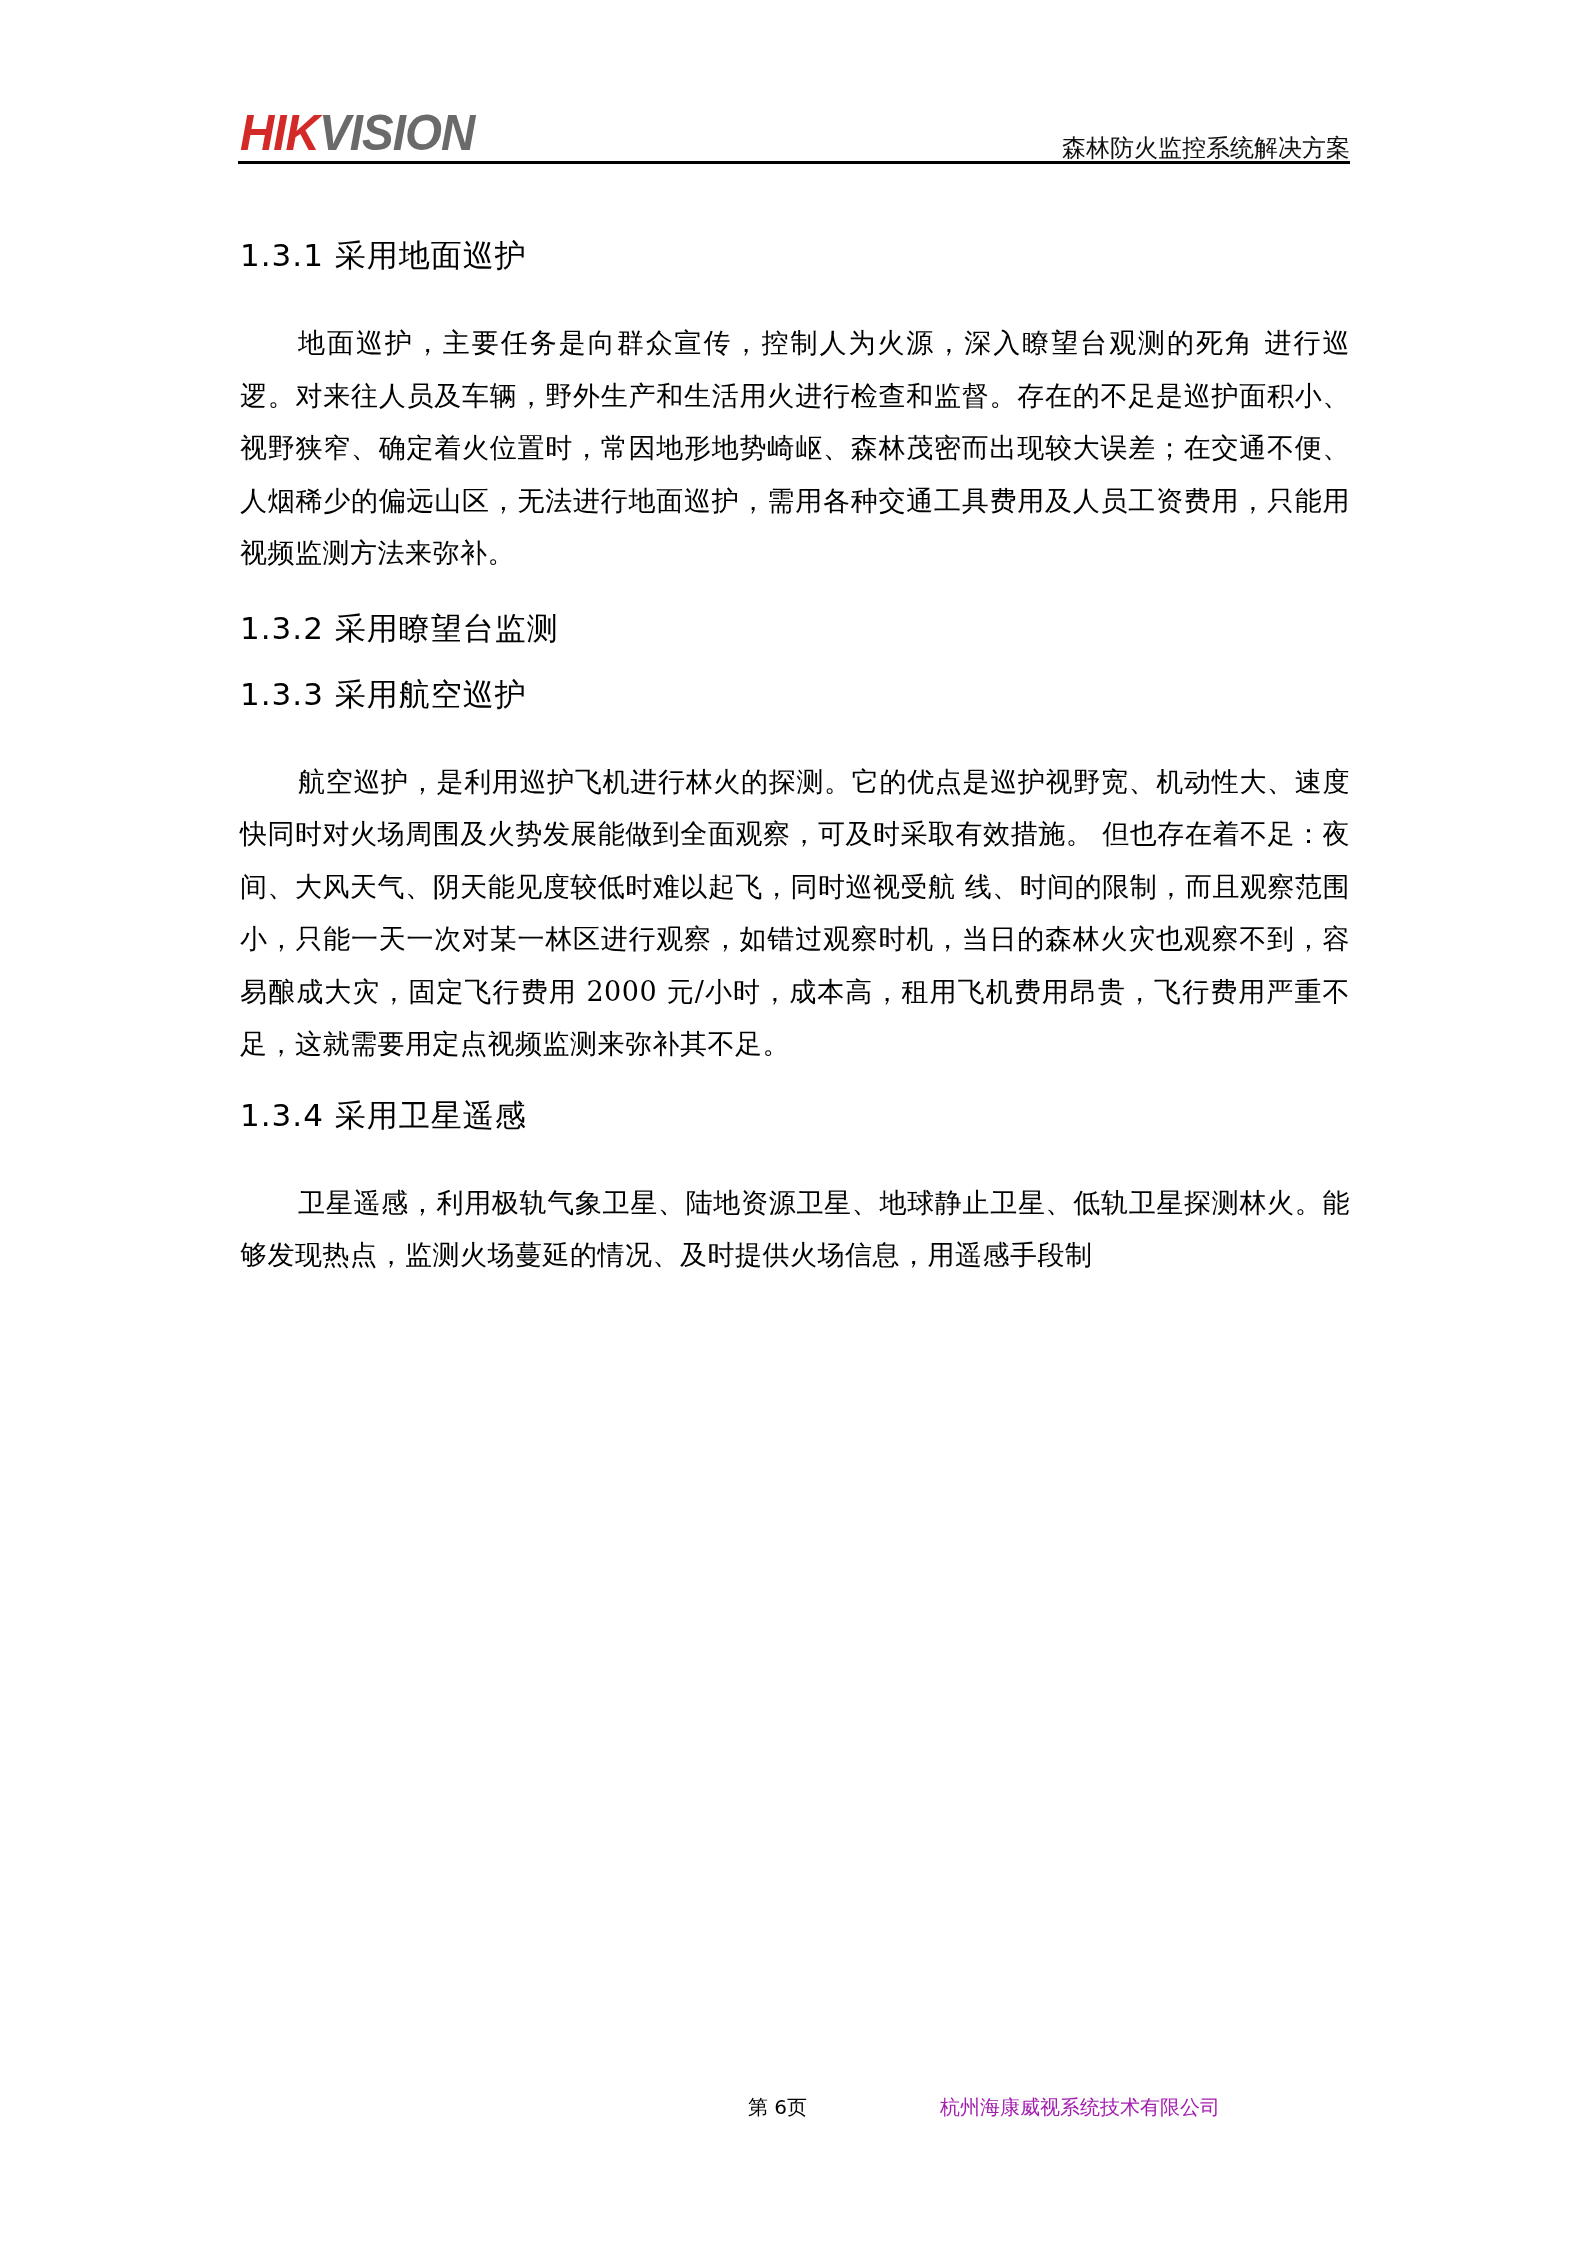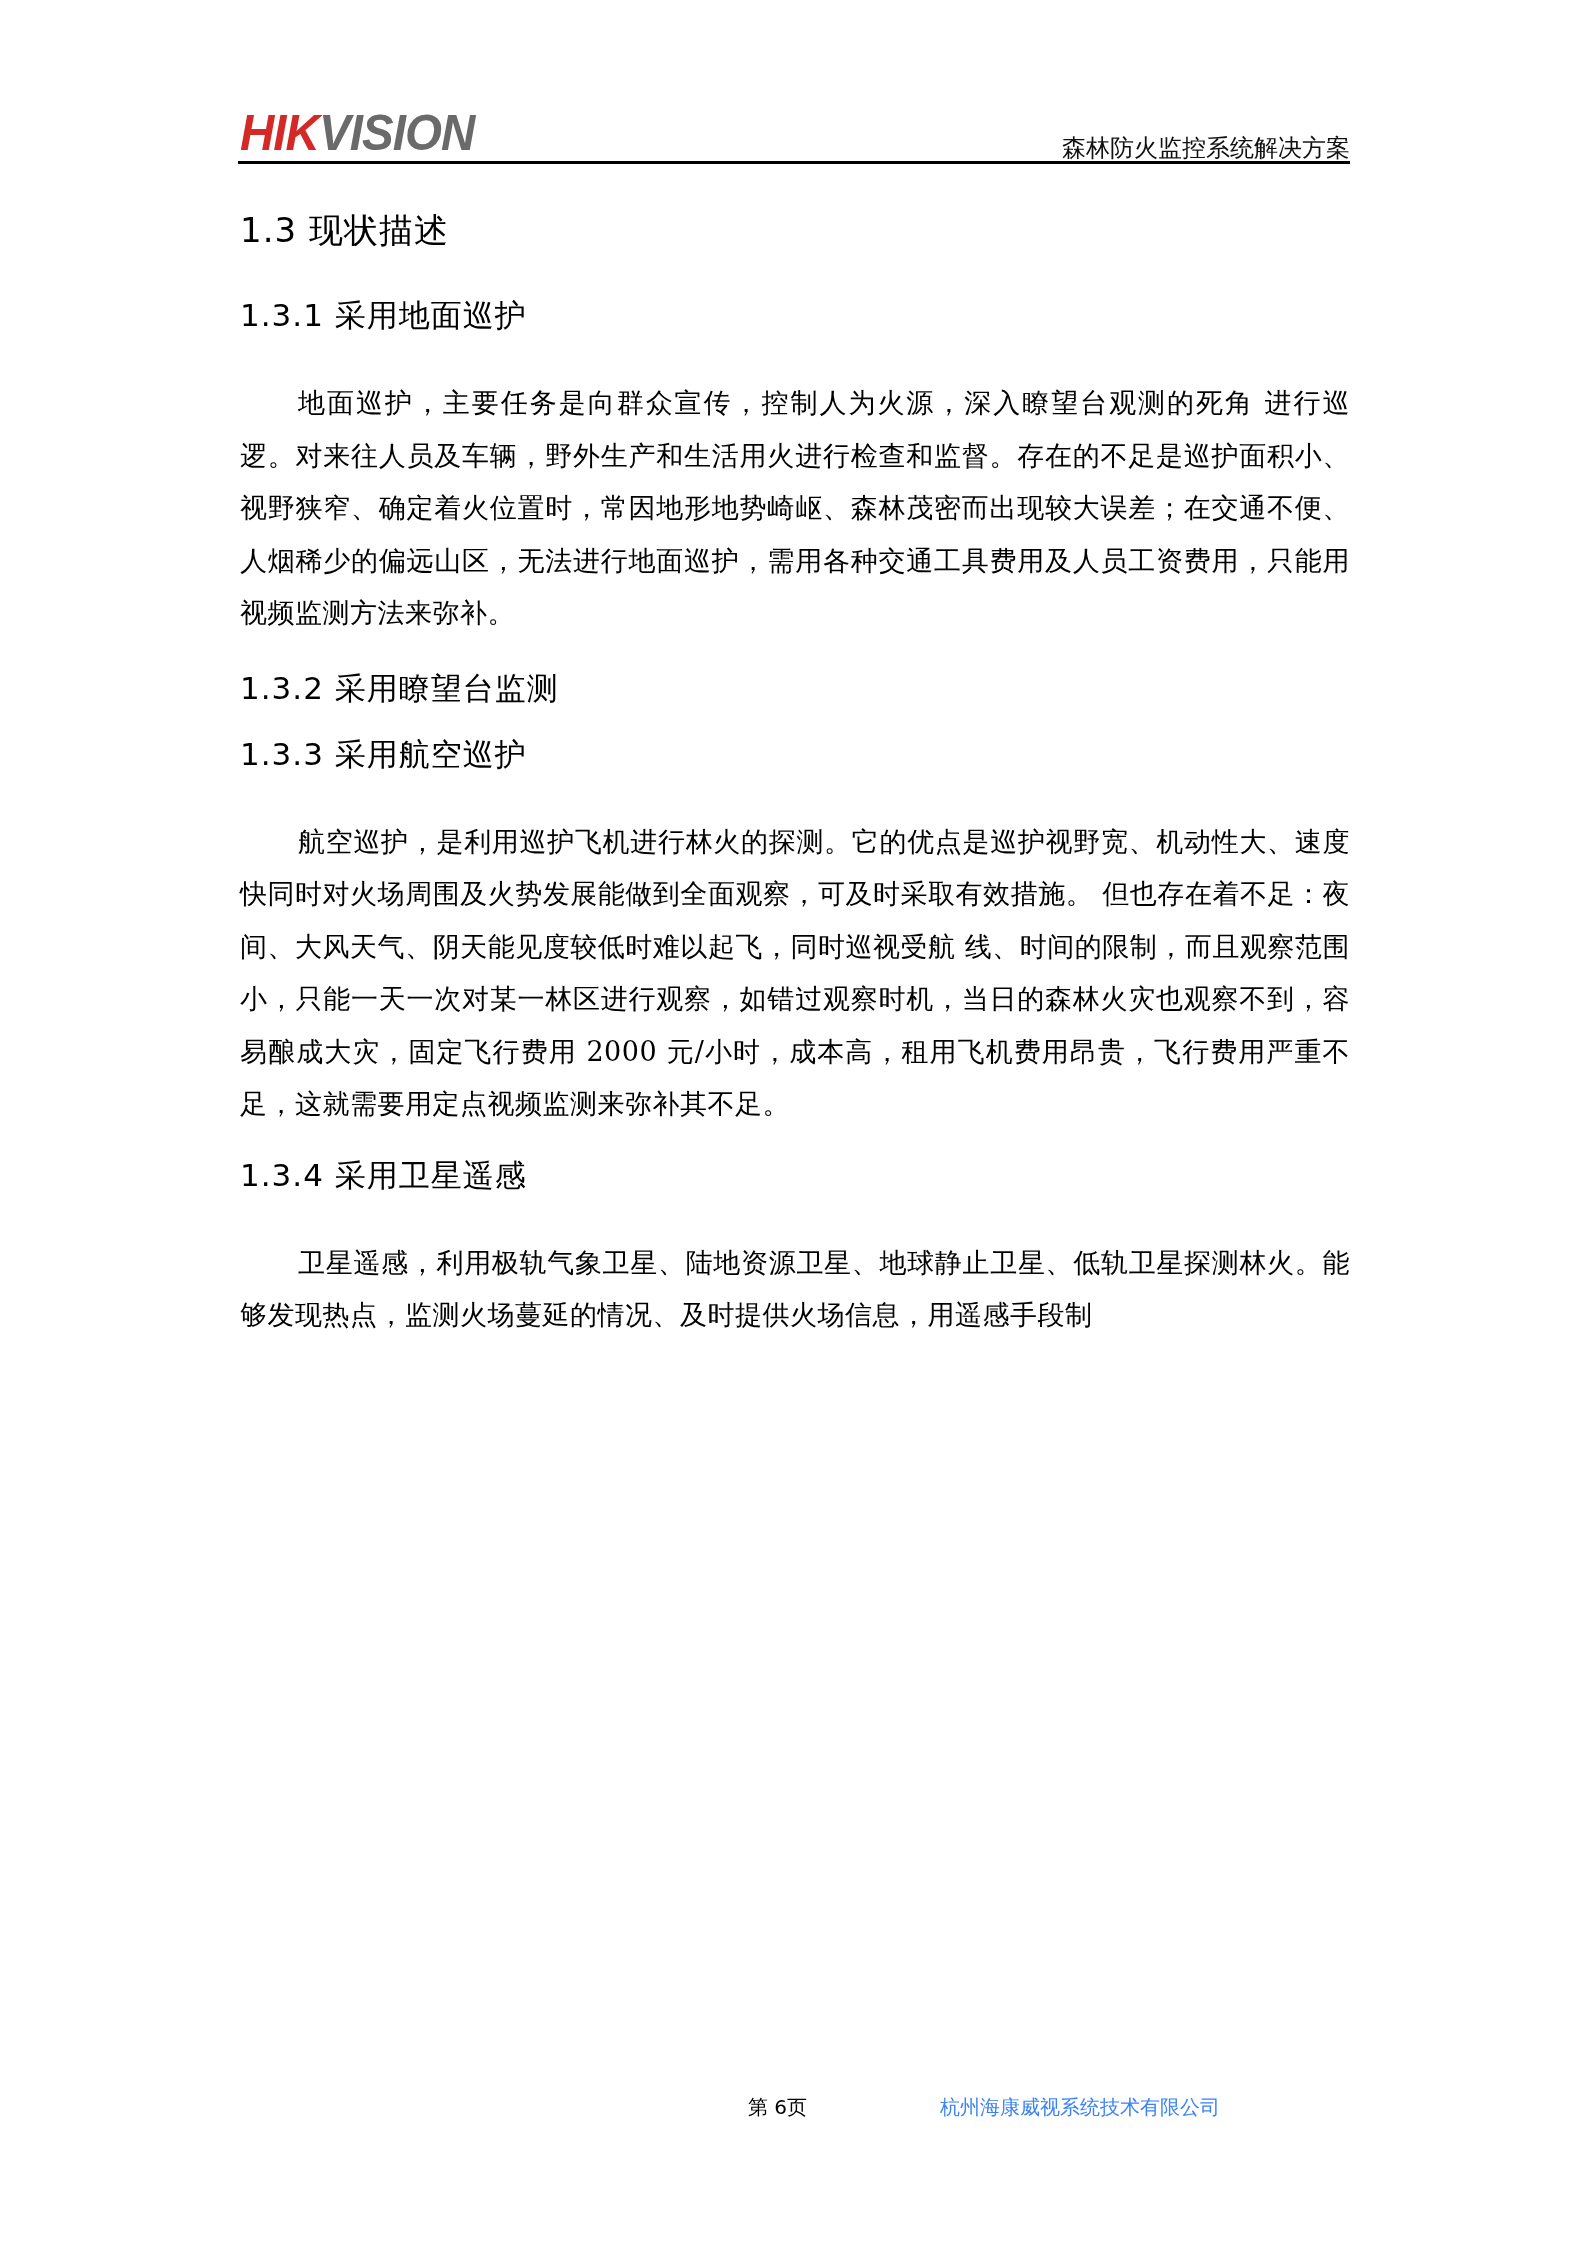--- a/index.html
+++ b/index.html
@@ -96,36 +96,35 @@
     }
     .footer .page-num {
       position: absolute;
       left: 748px;
       top: 0;
     }
     .footer .company {
       position: absolute;
       left: 940px;
       top: 0;
-      color: #3b82f6;
+      color: #a21caf;
     }
   </style>
 </head>
 <body>
 
 <div class="page-header">
   <div class="logo">
     <span class="hik">HIK</span><span class="vision">VISION</span>
   </div>
   <div class="doc-title">森林防火监控系统解决方案</div>
 </div>
 <div class="header-rule"></div>
 
 <div class="content">
-  <h1 class="section">1.3  现状描述</h1>
 
   <div style="margin-top:33px;">
     <h2 class="subsection">1.3.1  采用地面巡护</h2>
     <p class="para" style="margin-top:40px;">地面巡护，主要任务是向群众宣传，控制人为火源，深入瞭望台观测的死角 进行巡逻。对来往人员及车辆，野外生产和生活用火进行检查和监督。存在的不足是巡护面积小、视野狭窄、确定着火位置时，常因地形地势崎岖、森林茂密而出现较大误差；在交通不便、人烟稀少的偏远山区，无法进行地面巡护，需用各种交通工具费用及人员工资费用，只能用视频监测方法来弥补。</p>
   </div>
 
   <div style="margin-top:26px;">
     <h2 class="subsection">1.3.2  采用瞭望台监测</h2>
   </div>
 

